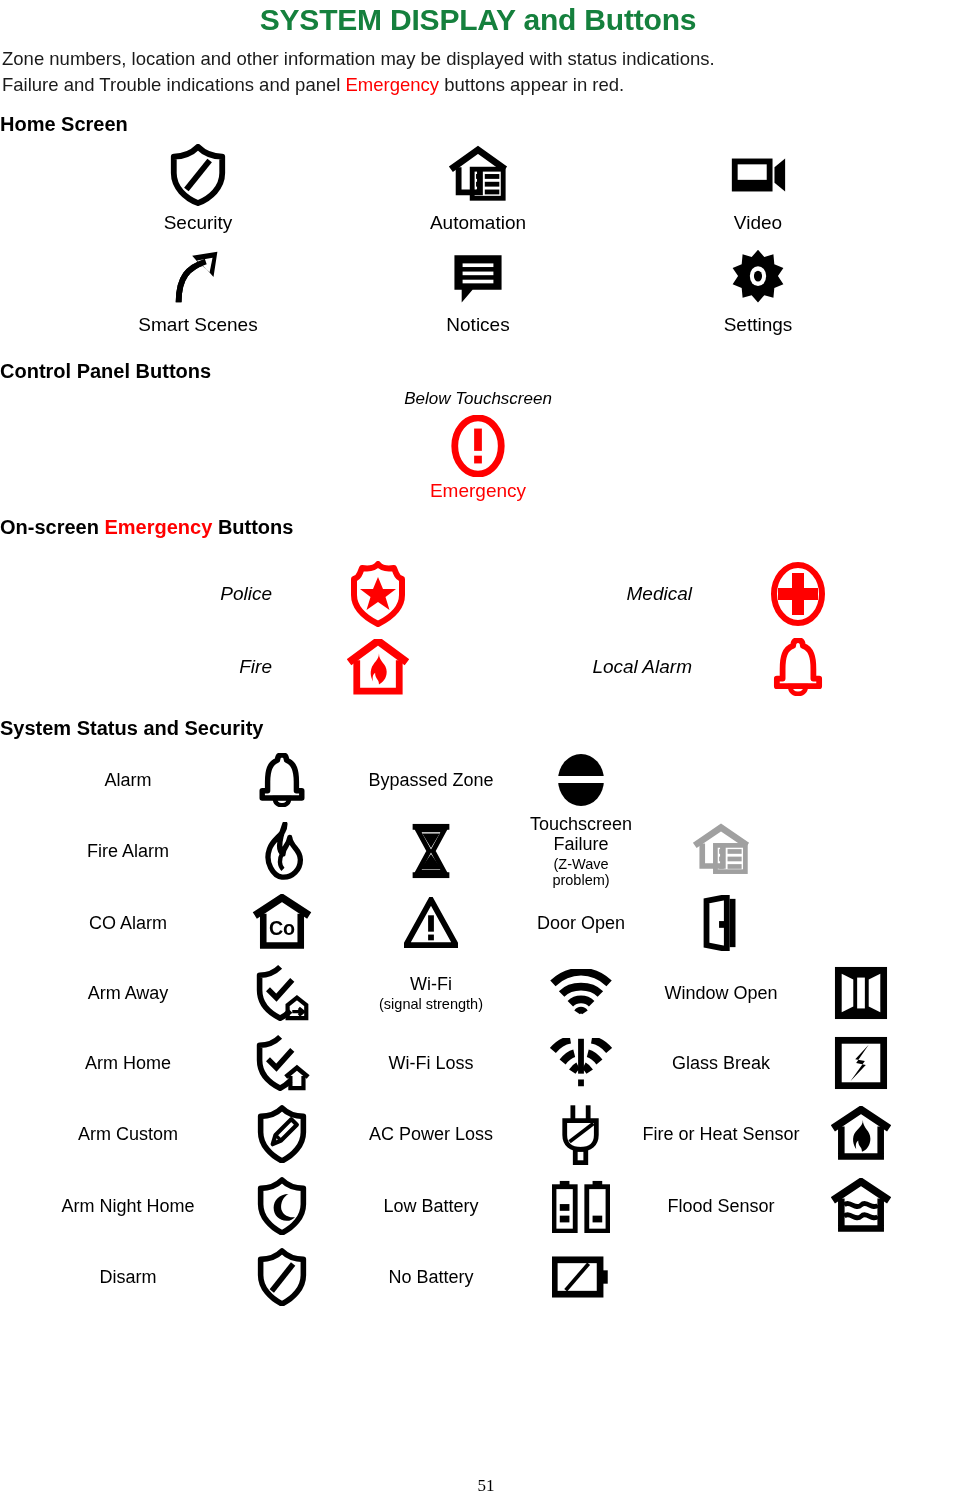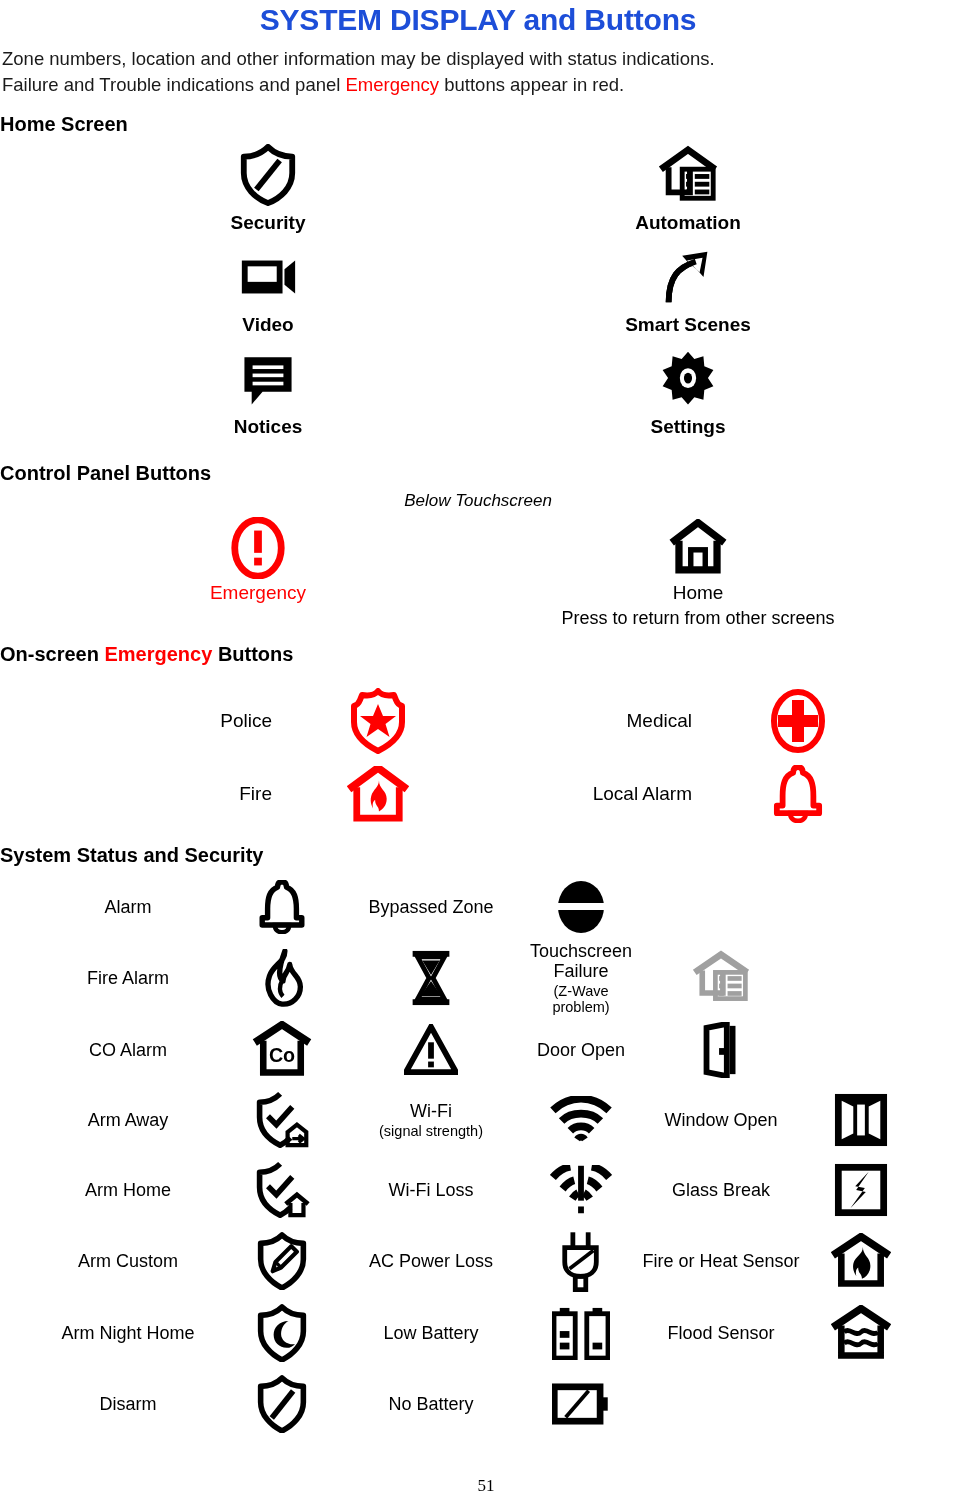--- a/index.html
+++ b/index.html
@@ -14,21 +14,21 @@
     font-family: "Liberation Sans", sans-serif;
     color: #000000;
     overflow: hidden;
   }
 
   
   .page-title {
     text-align: center;
     font-size: 30px;
     font-weight: bold;
-    color: #1d4ed8;
+    color: #15803d;
     letter-spacing: -0.2px;
     margin: 3px 0 8px 0;
     line-height: 1.15;
   }
   .intro-line {
     font-size: 18.5px;
     line-height: 1.45;
     color: #1a1a1a;
     margin: 0 0 0 2px;
     white-space: nowrap;
@@ -45,24 +45,23 @@
   .section-sub {
     text-align: center;
     font-size: 17px;
     font-style: italic;
     margin: 0 0 6px 0;
   }
 
   
   .home-grid {
     display: grid;
-    grid-template-columns: repeat(2, 1fr);
+    grid-template-columns: repeat(3, 1fr);
     width: 840px;
     margin: 4px auto 0 auto;
-    font-weight: bold;
   }
   .home-cell {
     display: flex;
     flex-direction: column;
     align-items: center;
     justify-content: flex-start;
   }
   .home-cell .glyph {
     height: 66px;
     display: flex;
@@ -86,21 +85,21 @@
     display: flex;
     flex-direction: column;
     align-items: center;
   }
   .cp-col .glyph { height: 62px; display:flex; align-items:center; justify-content:center; }
   .cp-col .cap { font-size: 19px; margin-top: 3px; }
   .cp-col .cap.redcap { color: #ff0000; }
   .cp-col .hint { font-size: 18px; margin-top: 4px; }
 
   
-  .emg-wrap { width: 860px; margin: 18px auto 0 auto; }
+  .emg-wrap { width: 860px; margin: 18px auto 0 auto; font-style: italic; }
   .emg-row {
     display: grid;
     grid-template-columns: 230px 200px 220px 200px;
     align-items: center;
     height: 73px;
   }
   .emg-label { text-align: right; font-size: 19px; padding-right: 6px; }
   .emg-icon { display: flex; align-items: center; justify-content: center; }
 
   
@@ -235,31 +234,20 @@
     <span class="glyph">
       <svg width="62" height="62" viewBox="0 0 64 64">
         <ellipse cx="32" cy="32" rx="24" ry="29" fill="none" stroke="#ff0000" stroke-width="7"></ellipse>
         <rect x="28" y="14" width="8" height="23" fill="#ff0000"></rect>
         <rect x="28" y="42" width="8" height="8" fill="#ff0000"></rect>
       </svg>
     </span>
     <span class="cap redcap">Emergency</span>
   </div>
 
-  <div class="cp-col">
-    <span class="glyph">
-      <svg width="58" height="58" viewBox="0 0 64 64">
-        <path d="M3 26 L32 4 L61 26" fill="none" stroke="#000" stroke-width="8" stroke-linejoin="miter"></path>
-        <path d="M11 24 L11 56 L53 56 L53 24" fill="none" stroke="#000" stroke-width="8"></path>
-        <rect x="24" y="34" width="16" height="22" fill="none" stroke="#000" stroke-width="6"></rect>
-      </svg>
-    </span>
-    <span class="cap">Home</span>
-    <span class="hint">Press to return from other screens</span>
-  </div>
 </div>
 
 <div class="section-head">
   <span>On-screen </span><span class="red">Emergency</span><span> Buttons</span>
 </div>
 
 <div class="emg-wrap">
 
   <div class="emg-row">
     <div class="emg-label">Police</div>

